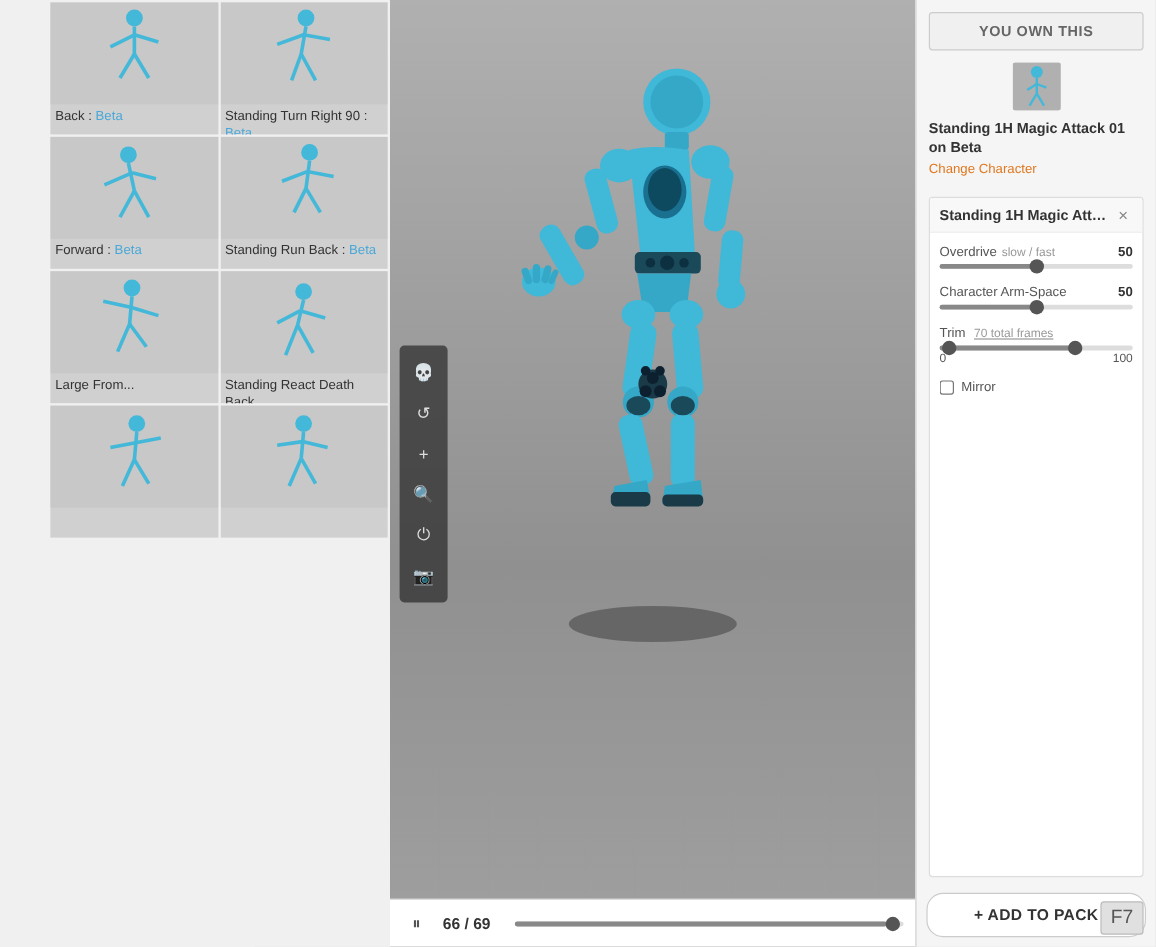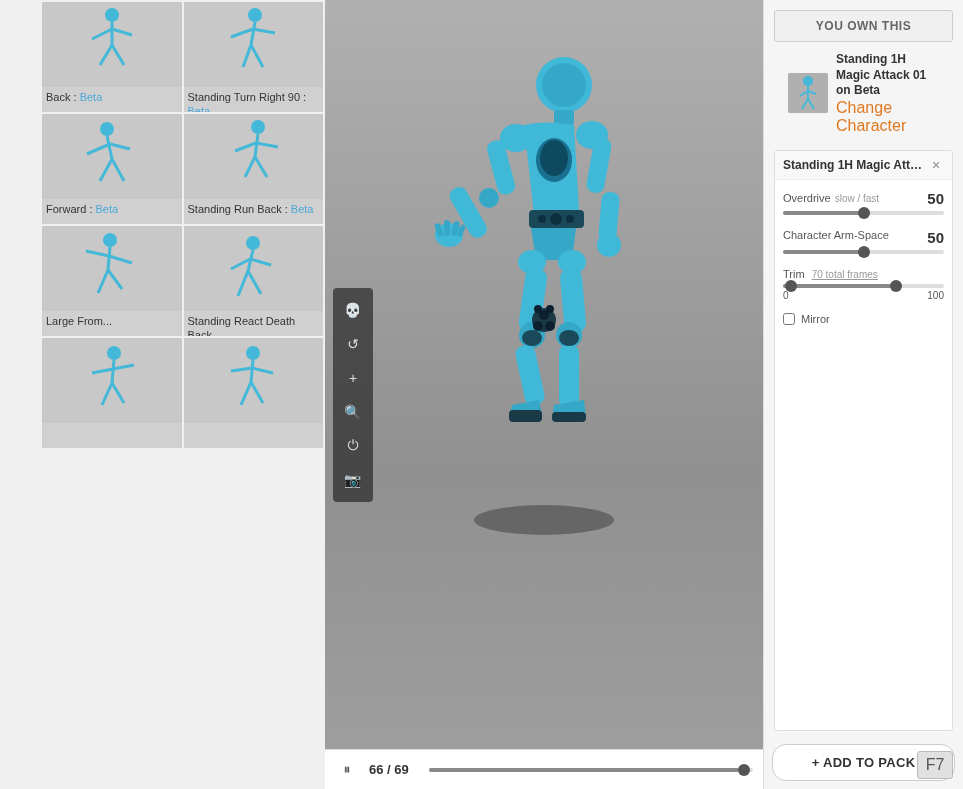--- a/index.html
+++ b/index.html
@@ -196,24 +196,25 @@
       text-align: center;
       font-size: 12px;
       color: #666;
       font-weight: bold;
       letter-spacing: 0.5px;
       cursor: pointer;
       text-transform: uppercase;
     }
 
     .asset-info {
-      margin: 0 24px 10px;
+      margin: 0 10px 10px;
       display: flex;
       align-items: center;
       gap: 8px;
+      flex-direction: column;
     }
 
     .asset-thumbnail {
       width: 40px;
       height: 40px;
       background: #c8c8c8;
       flex-shrink: 0;
       border-radius: 2px;
       overflow: hidden;
     }
@@ -223,21 +224,21 @@
     }
 
     .asset-title {
       font-size: 12px;
       font-weight: bold;
       color: #333;
       line-height: 1.3;
     }
 
     .change-character-link {
-      font-size: 16px;
+      font-size: 11px;
       color: #e07820;
       cursor: pointer;
       text-decoration: none;
     }
 
     .animation-panel {
       margin: 5px 10px;
       background: #fff;
       border: 1px solid #ddd;
       border-radius: 3px;
@@ -299,21 +300,21 @@
       gap: 4px;
       align-items: center;
     }
 
     .slider-group label .slider-sublabel {
       font-size: 10px;
       color: #999;
     }
 
     .slider-group label .slider-value {
-      font-size: 15px;
+      font-size: 11px;
       color: #333;
       font-weight: bold;
     }
 
     .slider-track {
       width: 100%;
       height: 4px;
       background: #ddd;
       border-radius: 2px;
       position: relative;

